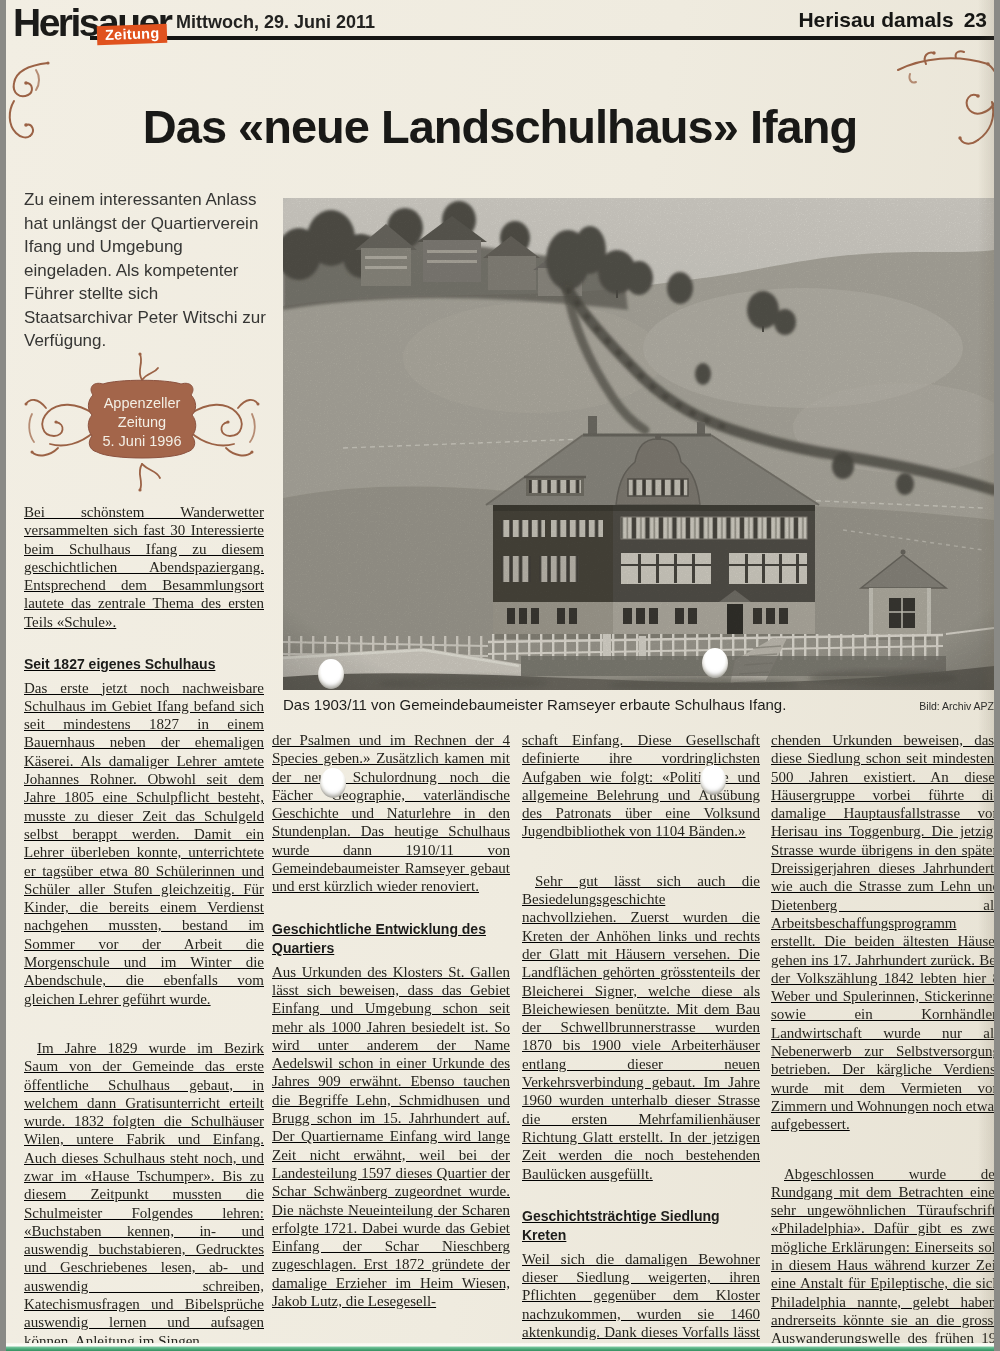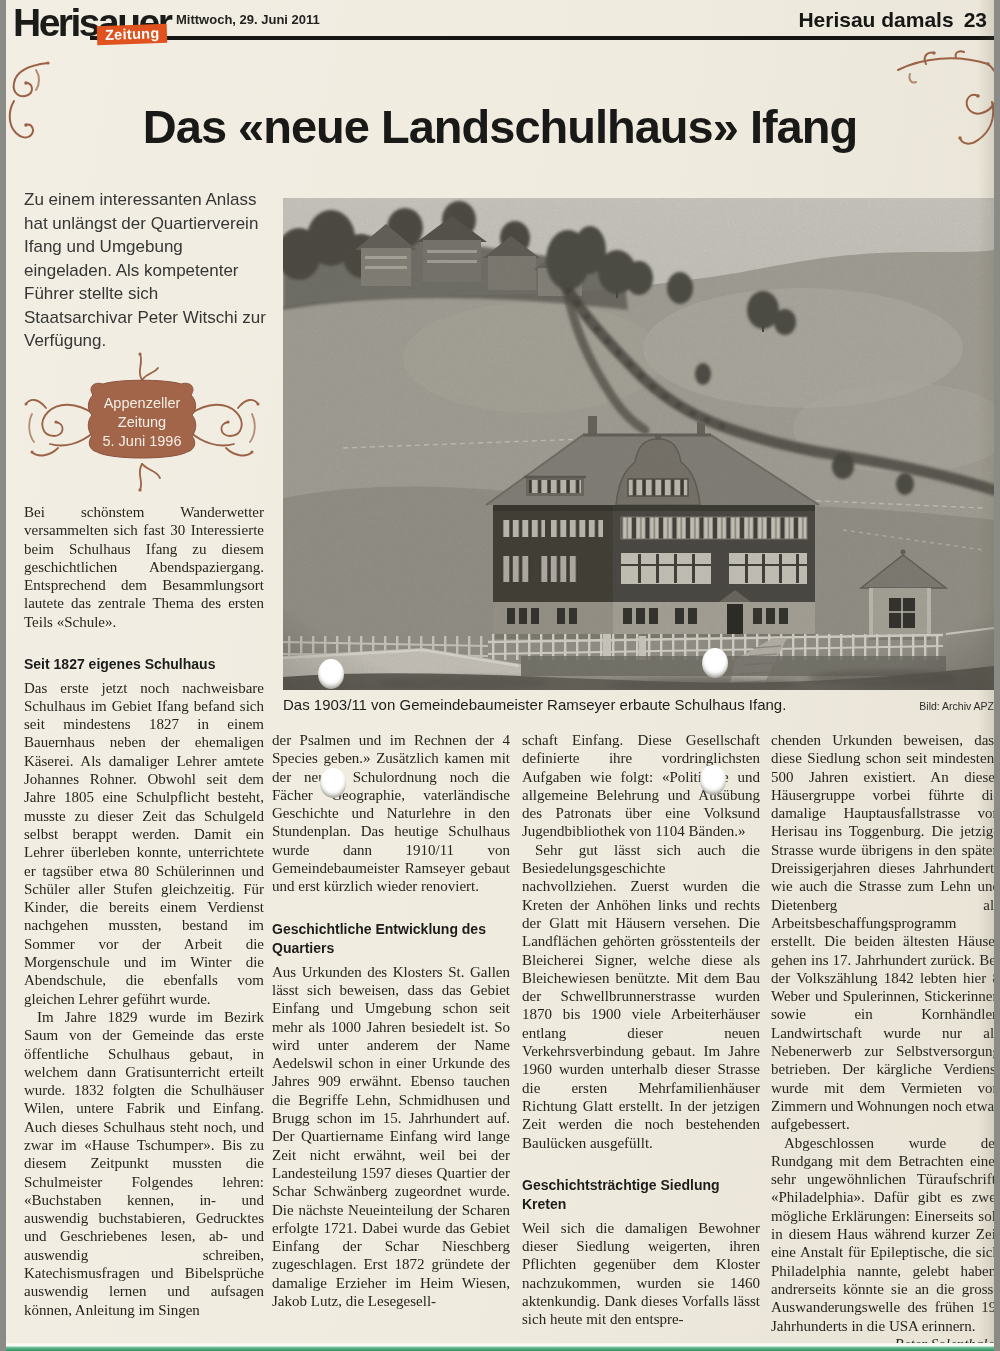--- a/index.html
+++ b/index.html
@@ -7,40 +7,40 @@
     background:linear-gradient(100deg,#f2eee3 0%,#efebdf 55%,#e8e3d5 100%);
     font-family:"Liberation Sans",sans-serif;}
   .page::before{content:"";position:absolute;right:0;top:0;bottom:0;width:16px;
     background:linear-gradient(to right,rgba(0,0,0,0),rgba(110,100,80,.16));pointer-events:none;z-index:40;}
 
   
   .logo{position:absolute;left:7px;top:1px;font-size:39px;font-weight:bold;letter-spacing:-2.5px;color:#1b1b19;}
   .zbadge{position:absolute;left:91px;top:25px;background:#e0521e;color:#fff;font-size:14.5px;font-weight:bold;
     padding:1px 8px 2px;transform:rotate(-2deg);letter-spacing:.3px;z-index:3;}
   .rule{position:absolute;left:84px;right:0;top:36px;height:3.5px;background:#151513;}
-  .date{position:absolute;left:170px;top:12px;font-size:13px;font-weight:bold;color:#222220;}
+  .date{position:absolute;left:170px;top:12px;font-size:18px;font-weight:bold;color:#222220;}
   .section{position:absolute;right:7px;top:8px;font-size:21px;font-weight:bold;color:#161614;}
   .section .pagenum{margin-left:10px;}
 
   .headline{position:absolute;left:0;right:0;top:99px;text-align:center;font-size:47px;font-weight:bold;
     letter-spacing:-1px;color:#191917;}
 
   .lead{position:absolute;left:18px;top:188px;width:243px;font-size:17px;line-height:23.5px;color:#363634;}
 
   .clip-badge{position:absolute;left:16px;top:350px;width:240px;height:144px;}
 
   
-  .tcol{position:absolute;}
+  .tcol{position:absolute;text-decoration:underline;}
   .col1{left:18px;top:503px;width:240px;}
   .col2{left:266px;top:731px;width:238px;}
   .col3{left:516px;top:731px;width:238px;}
   .col4{left:765px;top:731px;width:229px;}
   .body-p{font-family:"Liberation Serif",serif;font-size:15px;line-height:18.3px;text-align:justify;
     color:#26251f;margin:0;hyphens:none;}
-  .body-p.ind{text-indent:13px;}
+  .body-p.ind{text-indent:13px;margin-top:31px;}
   .colhead{font-family:"Liberation Sans",sans-serif;font-size:14px;line-height:19.5px;font-weight:bold;
     color:#1c1c1a;margin:24px 0 4px;}
   .author{float:right;font-style:italic;}
 
   
   .photo{position:absolute;left:277px;top:198px;width:711px;height:492px;background:#c9c6be;z-index:1;}
   .photo svg{display:block;}
   .caption-row{position:absolute;left:277px;top:696px;width:711px;display:flex;justify-content:space-between;
     align-items:baseline;}
   .caption{font-size:15px;color:#1d1d1b;}

